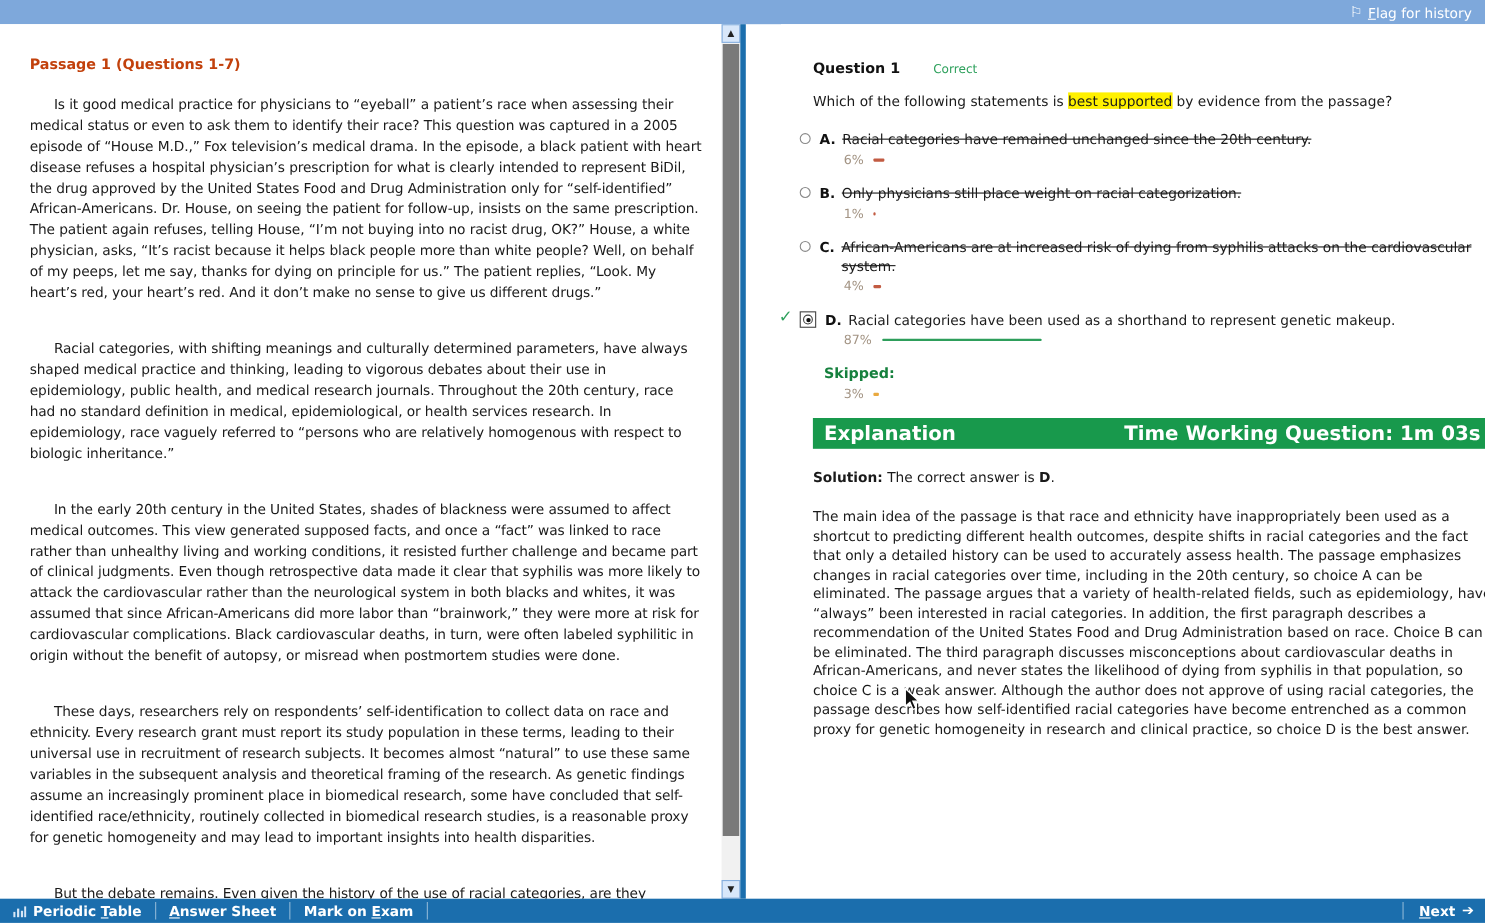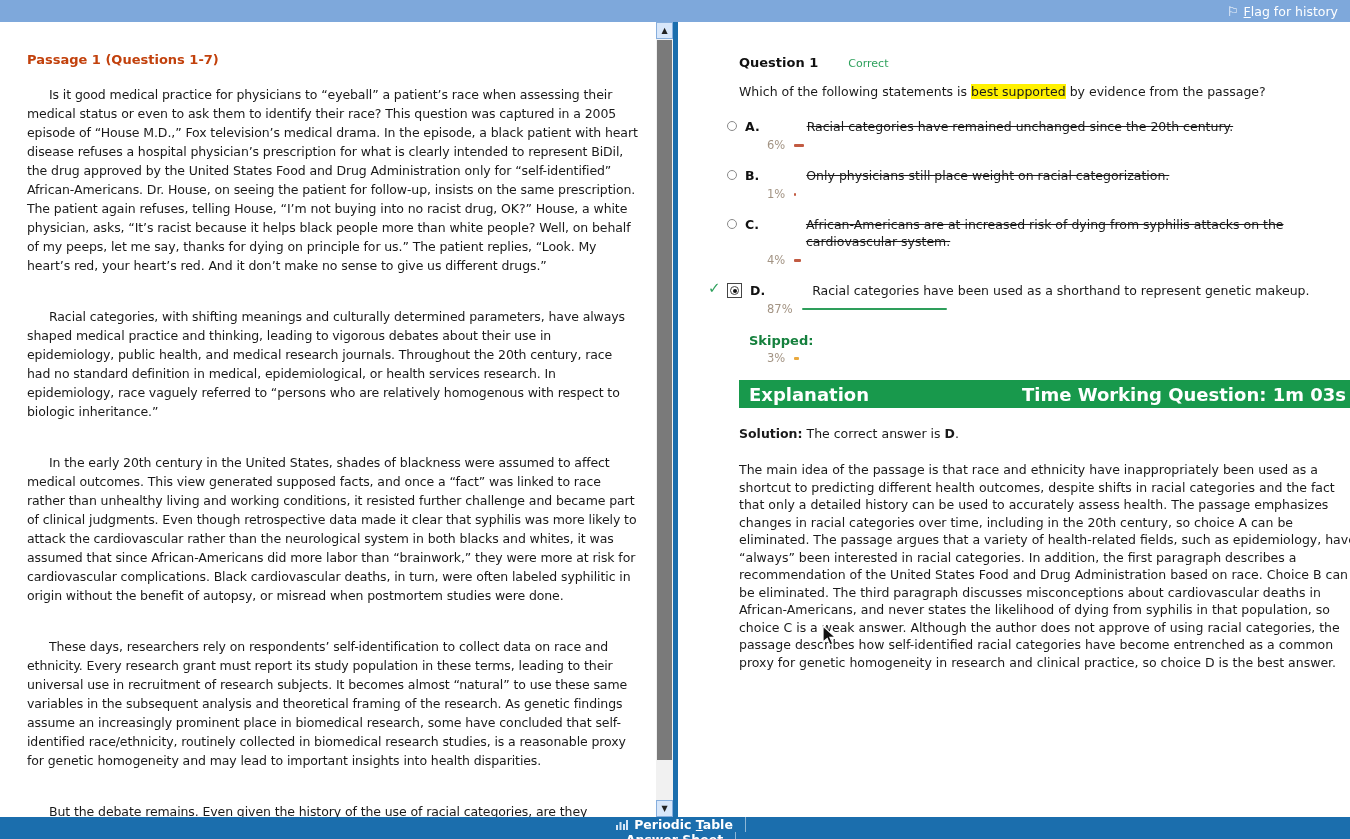--- a/index.html
+++ b/index.html
@@ -47,41 +47,41 @@
   .answer-row.correct-row { margin-left:-31px; }
   .check { color:#2FA15D; font-weight:bold; font-size:15px; margin:-2px 3px 0 0; width:16px; }
   .radio { width:10px; height:10px; border:1px solid #8a8a8a; border-radius:50%; background:#fff;
            margin-top:3px; flex:0 0 auto; cursor:pointer; }
   .radio-box { width:15px; height:15px; border:1px solid #444; display:flex; align-items:center;
                justify-content:center; margin-top:1px; flex:0 0 auto; cursor:pointer; background:#fff; }
   .radio-sel { width:9px; height:9px; border:1px solid #444; border-radius:50%; position:relative; }
   .radio-sel::after { content:""; position:absolute; left:1.5px; top:1.5px; width:4px; height:4px;
                       border-radius:50%; background:#111; }
   .letter { font-weight:bold; margin:0 6px 0 8px; color:#111; }
-  .atext { max-width:578px;margin-left:41px; }
+  .atext { max-width:578px; }
   .struck { text-decoration:line-through; }
   .percent-row { display:flex; align-items:center; gap:9px; margin:3px 0 15px 28px; }
   .pct { color:#A39484; font-size:11.5px; }
   .bar-track { width:167px; height:3px; position:relative; }
   .bar { height:3px; border-radius:1px; }
   .bar-wrong { background:#C25B42; }
   .bar-right { background:#2E9E5B; height:2px; margin-top:0.5px; }
   .bar-skip  { background:#E9A93F; }
   .skipped-label { font-weight:bold; font-size:13px; color:#15803d; margin:17px 0 0 10px; }
 
   .exp-bar { margin-top:14px; height:28px; background:#18994C; color:#fff; display:flex;
              justify-content:space-between; align-items:center; padding:0 10px; font-weight:bold;
              font-size:18px; }
   .solution-line { margin-top:17px; line-height:18px; }
   .b { font-weight:bold; }
   .exp-body { margin-top:18px; line-height:17.5px; width:620px; }
 
   
   .bottom-bar { position:absolute; bottom:0; left:0; width:1350px; height:22px; background:#1B6EAD;
-                display:flex; align-items:center; color:#fff; font-size:12.5px; font-weight:bold;flex-direction:column; }
+                display:flex; align-items:center; color:#fff; font-size:12.5px; font-weight:bold; }
   .bb-item { display:flex; align-items:center; gap:6px; padding:0 12px; height:16px;
              border-right:1px solid rgba(255,255,255,.5); cursor:pointer; white-space:nowrap; }
   .bb-next { margin-left:auto; border-right:none; border-left:1px solid rgba(255,255,255,.5);
              padding:0 10px 0 14px; display:flex; align-items:center; gap:6px; height:16px; cursor:pointer; }
   .bb-icon svg { display:block; }
   .next-arrow { font-size:13px; }
 
   
   .cursor { position:absolute; left:822px; top:625px; pointer-events:none; }
 </style>

